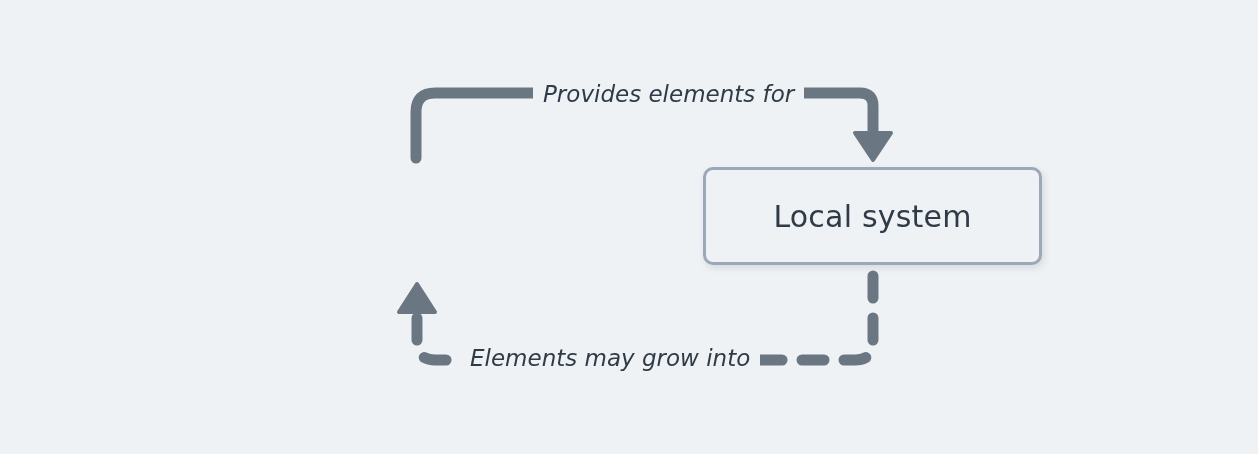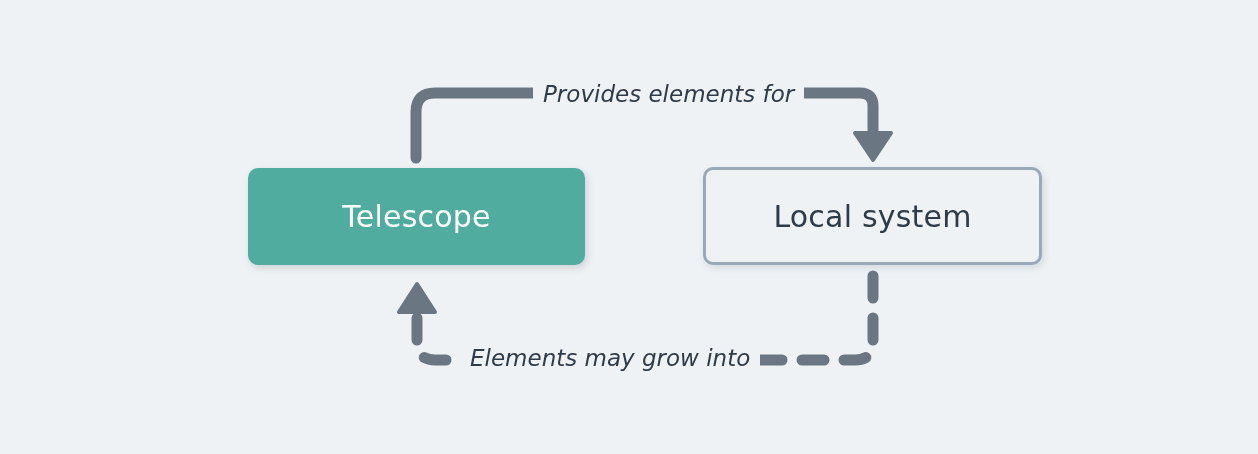--- a/index.html
+++ b/index.html
@@ -98,23 +98,20 @@
       <path d="M 416,158 L 416,112 Q 416,93 435,93 L 860,93 Q 873,93 873,106 L 873,140" fill="none" stroke="#6b7683" stroke-width="11" stroke-linecap="round" stroke-linejoin="round"></path>
       <path d="M 873,160 L 855,133 L 891,133 Z" fill="#6b7683" stroke="#6b7683" stroke-width="4" stroke-linejoin="round"></path>
     </g>
 
     <g>
       <path d="M 873,276 L 873,342 Q 873,360 855,360 L 435,360 Q 417,360 417,342 L 417,306" fill="none" stroke="#6b7683" stroke-width="11" stroke-linecap="round" stroke-linejoin="round" stroke-dasharray="22 20"></path>
       <path d="M 417,284 L 399,312 L 435,312 Z" fill="#6b7683" stroke="#6b7683" stroke-width="4" stroke-linejoin="round"></path>
     </g>
   </svg>
 
-  <div class="node" id="node-telescope">
-    <span class="node-label">Telescope</span>
-  </div>
 
   <div class="node" id="node-local-system">
     <span class="node-label">Local system</span>
   </div>
 
   <div class="edge-label" id="edge-label-top">Provides elements for</div>
 
   <div class="edge-label" id="edge-label-bottom">Elements may grow into</div>
 
 </div>

